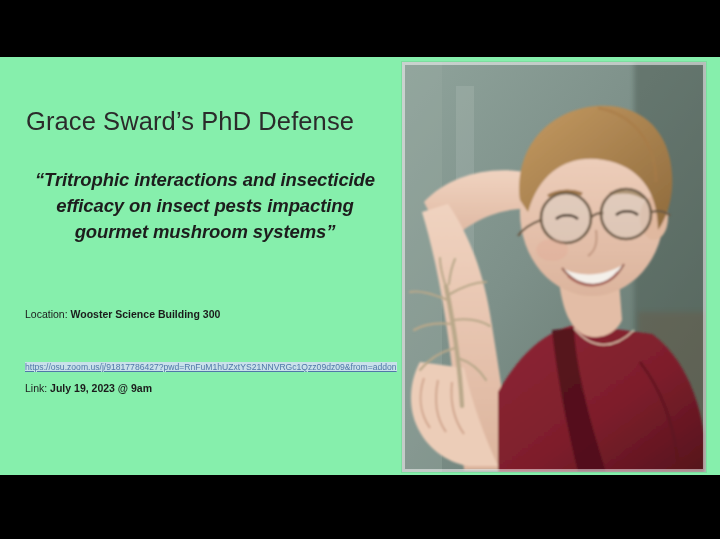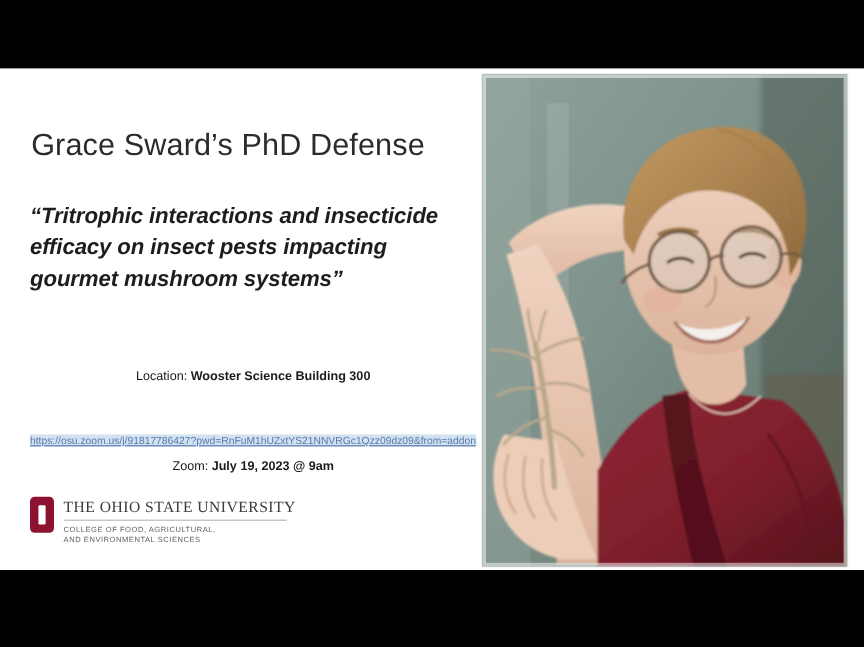--- a/index.html
+++ b/index.html
@@ -6,39 +6,39 @@
   body{width:720px;height:539px;overflow:hidden;font-family:"Liberation Sans",sans-serif;}
 
   #video-frame{position:relative;width:720px;height:539px;background:#000;overflow:hidden;}
 
   
   .letterbox{position:absolute;left:0;width:720px;background:#000;}
   #letterbox-top{top:0;height:57px;}
   #letterbox-bottom{top:475px;height:64px;}
 
   
-  #slide{position:absolute;left:0;top:57px;width:720px;height:418px;background:#ffffff;}
+  #slide{position:absolute;left:0;top:57px;width:720px;height:418px;background:#86efac;}
 
   
   #slide-text{position:absolute;left:23px;top:0;width:370px;height:418px;}
 
   #presentation-title{
     position:absolute;left:3px;top:50px;
     font-size:25.5px;font-weight:400;color:#2b2b2b;
     letter-spacing:.1px;white-space:nowrap;
   }
 
   #dissertation-title{
     position:absolute;left:2px;top:110px;width:360px;
     font-size:18.5px;font-style:italic;font-weight:600;color:#1d1d1d;
-    line-height:1.40;letter-spacing:-.1px;
+    line-height:1.40;letter-spacing:-.1px;text-align:center;
   }
 
   #details-block{position:absolute;left:2px;top:250px;width:372px;}
-  .detail-line{font-size:10.5px;color:#1b1b1b;line-height:1.42;white-space:nowrap;text-align:center;}
+  .detail-line{font-size:10.5px;color:#1b1b1b;line-height:1.42;white-space:nowrap;}
   .detail-label{font-weight:400;}
   .detail-value{font-weight:700;}
 
   #zoom-link-label{font-size:10.5px;color:#1b1b1b;margin-top:4px;line-height:1.3;}
   #zoom-link-url{
     display:inline-block;max-width:372px;
     font-size:8.6px;line-height:1.18;color:#4b6ea8;
     text-decoration:underline;word-break:break-all;
     background:#cfe0f0;
     filter:blur(.45px);opacity:.92;
@@ -95,37 +95,26 @@
 
         <div class="detail-line">
           <span class="detail-label">Location:</span>
           <span class="detail-value">Wooster Science Building 300</span>
         </div>
 
 
         <a id="zoom-link-url" href="#">https://osu.zoom.us/j/91817786427?pwd=RnFuM1hUZxtYS21NNVRGc1Qzz09dz09&amp;from=addon</a>
 
         <div class="detail-line" id="date-line">
-          <span class="detail-label">Zoom:</span>
+          <span class="detail-label">Link:</span>
           <span class="detail-value">July 19, 2023 @ 9am</span>
         </div>
 
       </div>
 
-      <div id="osu-logo">
-        <div id="osu-block-o">
-          <div class="inner-bar"></div>
-        </div>
-        <div id="osu-wordmark">
-          <div id="osu-university-name">THE OHIO STATE UNIVERSITY</div>
-          <div id="osu-rule"></div>
-          <div id="osu-college-name">COLLEGE OF FOOD, AGRICULTURAL,
-AND ENVIRONMENTAL SCIENCES</div>
-        </div>
-      </div>
 
     </div>
 
     <div id="speaker-photo">
       <svg viewBox="0 0 304 410" preserveAspectRatio="xMidYMid slice" aria-hidden="true">
         <defs>
           <linearGradient id="bgGrad" x1="0" y1="0" x2="1" y2="1">
             <stop offset="0%" stop-color="#8fa39b"></stop>
             <stop offset="45%" stop-color="#7d9089"></stop>
             <stop offset="100%" stop-color="#5f7168"></stop>

